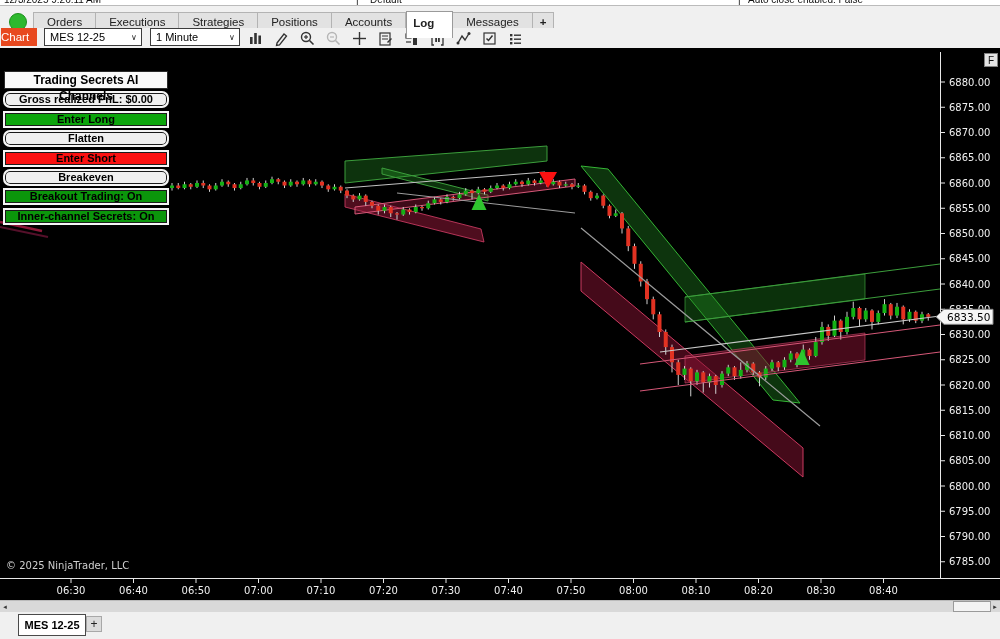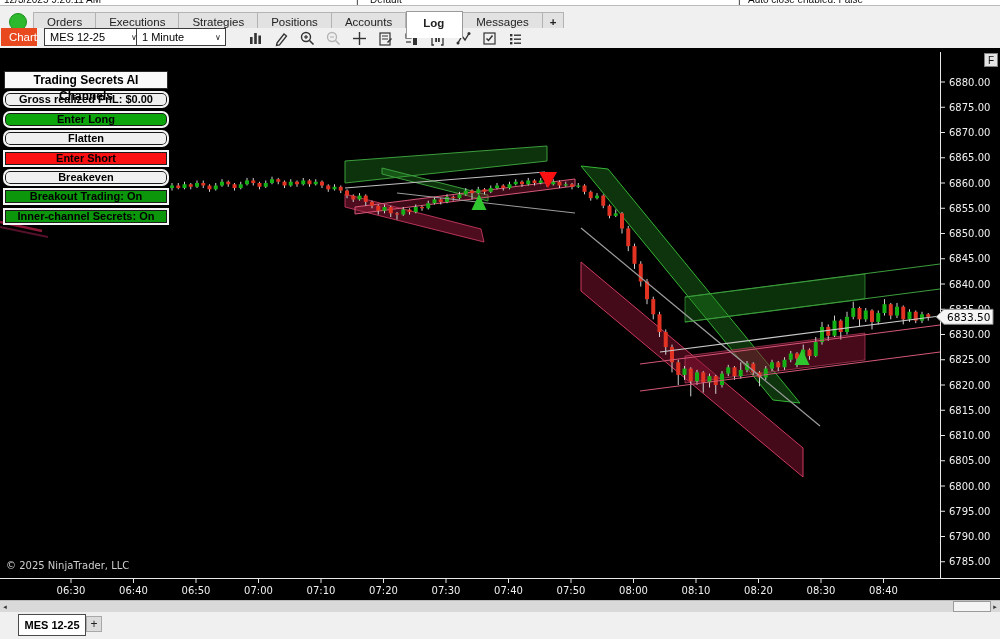--- a/index.html
+++ b/index.html
@@ -10,32 +10,32 @@
   #row0 span{position:absolute;top:-6px;font-size:10px;color:#111;white-space:nowrap;}
   
   #row1{position:absolute;left:0;top:6px;width:1000px;height:22px;background:#f0f0f0;}
   #statusDot{position:absolute;left:9px;top:7px;width:16px;height:16px;border-radius:50%;
              background:#2eb82e;border:1px solid #1d8f1d;}
   #tabs{position:absolute;left:33px;top:6px;display:flex;align-items:flex-start;}
   .tab{font-size:11.5px;color:#222;background:#e2e2e2;border:1px solid #b3b3b3;border-left:none;
        padding:3px 13px 4px 13px;height:13px;line-height:13px;cursor:default;}
   .tab:first-child{border-left:1px solid #b3b3b3;}
   .tab.active{background:#fff;font-weight:bold;border:1px solid #9a9a9a;border-bottom:none;
-              margin-top:-1px;padding:5px 18px 8px 16px;position:relative;z-index:3;}
+              margin-top:-1px;padding:5px 18px 8px 6px;position:relative;z-index:3;}
   .tab.addtab{padding:3px 7px 4px 7px;font-weight:bold;}
   
   #row2{position:absolute;left:0;top:28px;width:1000px;height:20px;background:#f0f0f0;border-bottom:1px solid #aaa;}
   #chartBtn{position:absolute;left:1px;top:0px;width:36px;height:18px;background:#e8491f;color:#fff;
-            font-size:11.5px;text-align:right;line-height:18px;}
+            font-size:11.5px;text-align:left;line-height:18px;}
   .combo{position:absolute;top:0px;height:16px;background:#fff;border:1px solid #3c3c3c;
          font-size:11px;color:#000;display:flex;align-items:center;}
   .combo .cval{flex:1;padding-left:5px;white-space:nowrap;overflow:hidden;}
   .combo .carr{width:14px;text-align:center;font-size:8px;color:#222;}
   #combo1{left:44px;width:96px;}
-  #combo2{left:136px;width:88px;}
+  #combo2{left:150px;width:88px;}
   #tbIcons{position:absolute;left:247px;top:1px;display:flex;gap:9px;align-items:center;height:18px;}
   .tbIcon{width:17px;height:17px;display:inline-block;}
   
   #chart{position:absolute;left:0;top:48px;width:1000px;height:552px;background:#000;}
   #chartTitle{position:absolute;left:6px;top:6px;color:#e8e8e8;font-size:10.5px;font-family:"DejaVu Sans",sans-serif;}
   #copyright{position:absolute;left:6px;top:512px;color:#cfcfcf;font-size:10px;font-family:"DejaVu Sans",sans-serif;}
   #plot{position:absolute;left:0;top:0;width:1000px;height:552px;}
   #fBtn{position:absolute;left:984px;top:5px;width:14px;height:14px;background:#e4e4e4;border:1px solid #808080;
         color:#111;font-size:10px;text-align:center;line-height:14px;box-sizing:border-box;}
   
@@ -497,21 +497,21 @@
         <text x="883.5" y="594" fill="#f0f0f0" font-size="10" text-anchor="middle" font-family="DejaVu Sans, sans-serif">08:40</text>
         <polygon points="936,316.825 944,309.325 993,309.325 993,324.325 944,324.325" fill="#f5f5f5" stroke="#8a8a8a" stroke-width="1"></polygon>
         <text x="947" y="320.625" fill="#000" font-size="10.5" font-family="DejaVu Sans, sans-serif">6833.50</text>
       </svg>
     <div id="copyright">© 2025 NinjaTrader, LLC</div>
     <div id="fBtn">F</div>
     <div id="panel">
       <div id="panelTitle">Trading Secrets AI Channels</div>
       <div id="panelButtons">
           <div class="pbtn default" style="line-height: 12px;">Gross realized PnL:  $0.00</div>
-          <div class="pbtn long" style="line-height: 12px; border-radius: 7px;">Enter Long</div>
+          <div class="pbtn long" style="line-height: 12px;">Enter Long</div>
           <div class="pbtn default" style="line-height: 12px;">Flatten</div>
           <div class="pbtn short" style="line-height: 12px;">Enter Short</div>
           <div class="pbtn default" style="line-height: 12px;">Breakeven</div>
           <div class="pbtn on" style="line-height: 12px;">Breakout Trading: On</div>
           <div class="pbtn on" style="line-height: 12px;">Inner-channel Secrets: On</div>
         </div>
     </div>
   </div>
 
   <div id="hscroll">

